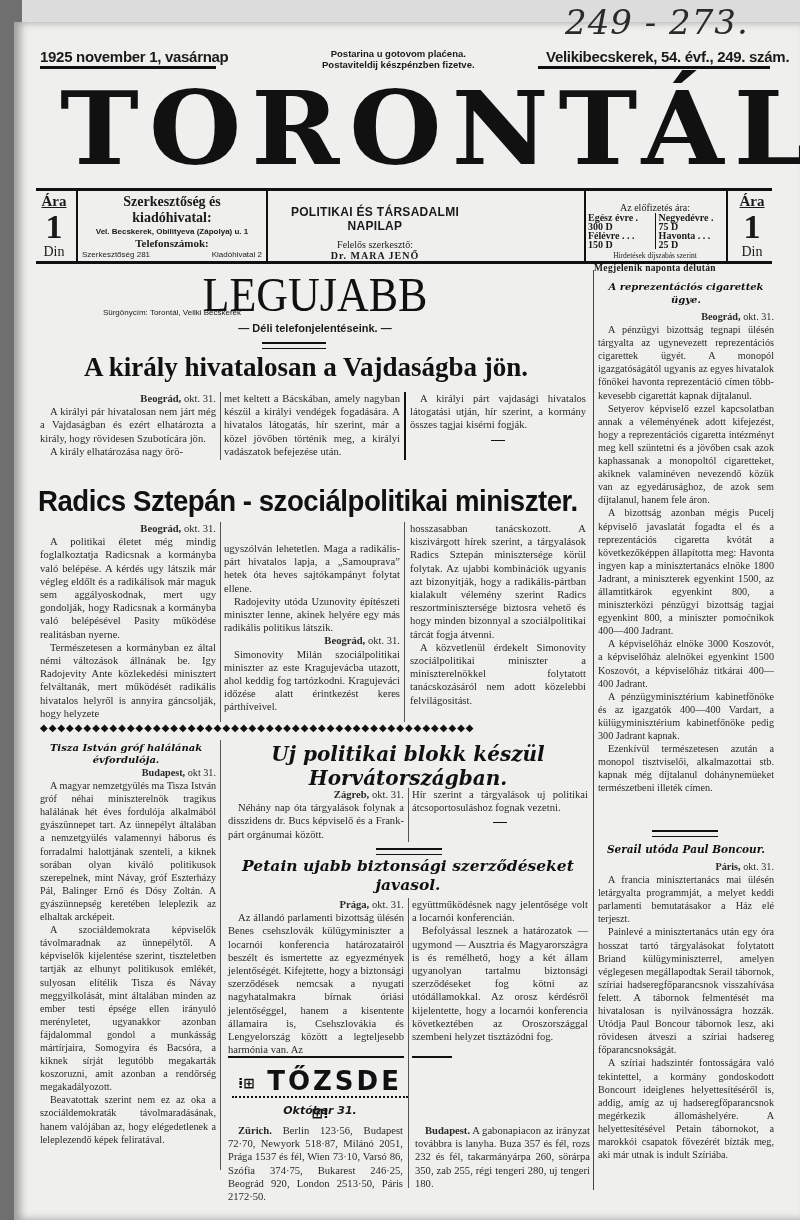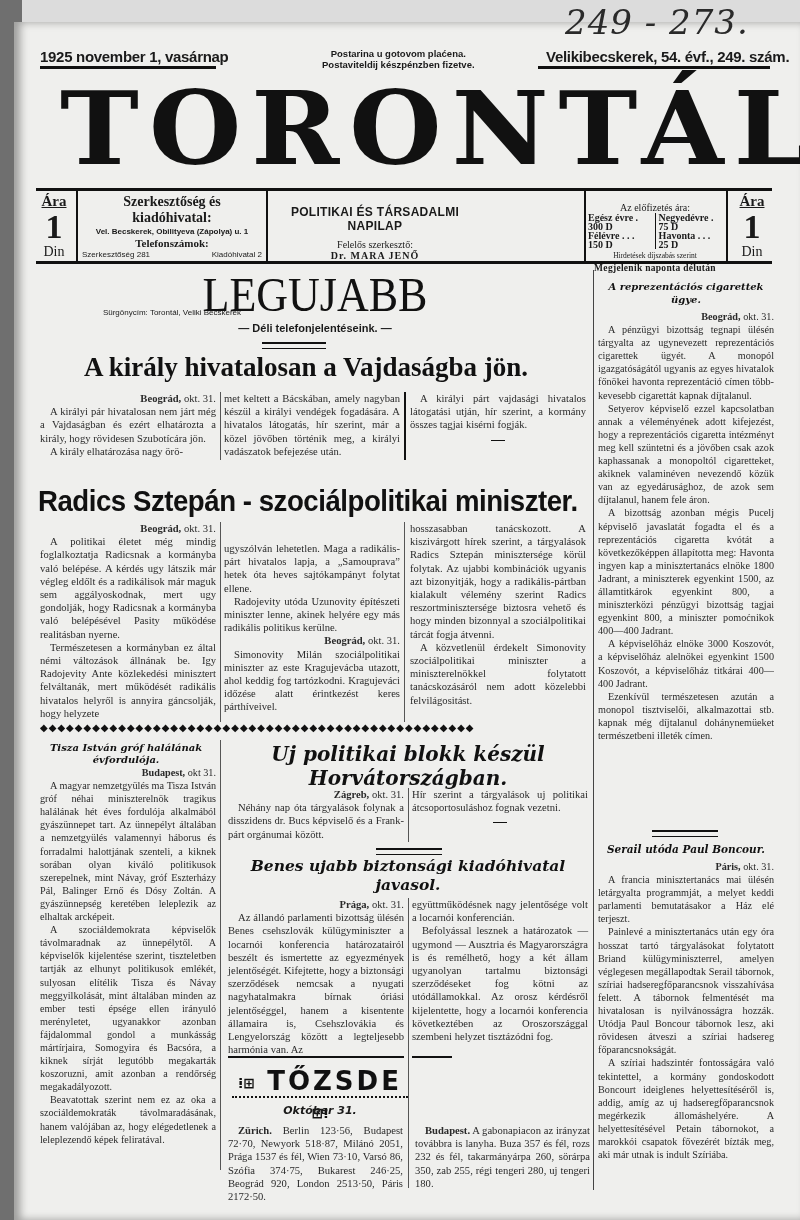--- a/index.html
+++ b/index.html
@@ -145,41 +145,42 @@
 <div class="headline-big" style="left:38px;top:484px;font-size:30px;font-family:'Liberation Sans',sans-serif;letter-spacing:-0.5px;transform:scaleX(0.92);transform-origin:left;">Radics Sztepán - szociálpolitikai miniszter.</div>
 
 <div class="col" style="left:40px;top:522px;width:176px;">
   <p class="dateline"><b>Beográd,</b> <span>okt. 31.</span></p>
   <p>A politikai életet még mindig foglalkoztatja Radicsnak a kormányba való belépése. A kérdés ugy látszik már végleg eldőlt és a radikálisok már maguk sem aggályoskodnak, mert ugy gondolják, hogy Radicsnak a kormányba való belépésével Pasity működése realitásban nyerne.</p>
   <p>Természetesen a kormányban ez által némi változások állnának be. Igy Radojevity Ante közlekedési minisztert felváltanák, mert működését radikális hivatalos helyről is annyira gáncsolják, hogy helyzete</p>
 </div>
 <div class="sep-v" style="left:220px;top:522px;height:200px;"></div>
 <div class="col" style="left:224px;top:542px;width:176px;">
   <p style="text-indent:0">ugyszólván lehetetlen. Maga a radikális-párt hivatalos lapja, a „Samouprava” hetek óta heves sajtókampányt folytat ellene.</p>
-  <p>Radojevity utóda Uzunovity építészeti miniszter lenne, akinek helyére egy más radikális politikus kerülne.</p>
+  <p>Radojevity utóda Uzunovity építészeti miniszter lenne, akinek helyére egy más radikális politikus látszik.</p>
   <p class="dateline"><b>Beográd,</b> <span>okt. 31.</span></p>
   <p>Simonovity Milán szociálpolitikai miniszter az este Kragujevácba utazott, ahol keddig fog tartózkodni. Kragujeváci időzése alatt érintkezést keres párthíveivel.</p>
 </div>
 <div class="sep-v" style="left:404px;top:522px;height:200px;"></div>
 <div class="col" style="left:410px;top:522px;width:176px;">
   <p style="text-indent:0">hosszasabban tanácskozott. A kiszivárgott hírek szerint, a tárgyalások Radics Sztepán minisztersége körül folytak. Az ujabbi kombinációk ugyanis azt bizonyitják, hogy a radikális-pártban kialakult vélemény szerint Radics reszortminisztersége biztosra vehető és hogy minden bizonnyal a szociálpolitikai tárcát fogja átvenni.</p>
   <p>A közvetlenül érdekelt Simonovity szociálpolitikai miniszter a miniszterelnökkel folytatott tanácskozásáról nem adott közelebbi felvilágositást.</p>
 </div>
 
 <div class="diamonds" style="left:40px;top:722px;width:548px;">◆◆◆◆◆◆◆◆◆◆◆◆◆◆◆◆◆◆◆◆◆◆◆◆◆◆◆◆◆◆◆◆◆◆◆◆◆◆◆◆◆◆◆◆◆◆◆◆◆◆</div>
 
 <div class="sep-v" style="left:593px;top:270px;height:920px;background:#444;"></div>
 
 <div class="ital-head" style="left:598px;top:280px;width:176px;font-size:10px;line-height:13px;">A reprezentációs cigarettek ügye.</div>
 <div class="col" style="left:598px;top:310px;width:176px;font-size:10.2px;line-height:13.1px;">
   <p class="dateline"><b>Beográd,</b> <span>okt. 31.</span></p>
   <p>A pénzügyi bizottság tegnapi ülésén tárgyalta az ugynevezett reprezentációs cigarettek ügyét. A monopól igazgatóságától ugyanis az egyes hivatalok főnökei havonta reprezentáció címen több-kevesebb cigarettát kapnak díjtalanul.</p>
   <p>Setyerov képviselő ezzel kapcsolatban annak a véleményének adott kifejezést, hogy a reprezentációs cigaretta intézményt meg kell szüntetni és a jövőben csak azok kaphassanak a monopoltól cigaretteket, akiknek valaminéven nevezendő közük van az egyedárusághoz, de azok sem díjtalanul, hanem fele áron.</p>
   <p>A bizottság azonban mégis Pucelj képviselő javaslatát fogadta el és a reprezentációs cigaretta kvótát a következőképpen állapította meg: Havonta ingyen kap a minisztertanács elnöke 1800 Jadrant, a miniszterek egyenkint 1500, az államtitkárok egyenkint 800, a miniszterközi pénzügyi bizottság tagjai egyenkint 800, a miniszter pomoćnikok 400—400 Jadrant.</p>
   <p>A képviselőház elnöke 3000 Koszovót, a képviselőház alelnökei egyenkint 1500 Koszovót, a képviselőház titkárai 400—400 Jadrant.</p>
+  <p>A pénzügyminisztérium kabinetfőnöke és az igazgatók 400—400 Vardart, a külügyminisztérium kabinetfőnöke pedig 300 Jadrant kapnak.</p>
   <p>Ezenkívül természetesen azután a monopol tisztviselői, alkalmazottai stb. kapnak még díjtalanul dohánynemüeket természetbeni illeték címen.</p>
 </div>
 <div class="double-rule" style="left:652px;top:830px;width:66px;"></div>
 
 <div class="ital-head" style="left:598px;top:843px;width:176px;font-size:10.5px;">Serail utóda Paul Boncour.</div>
 <div class="col" style="left:598px;top:860px;width:176px;font-size:10.2px;line-height:13.1px;">
   <p class="dateline"><b>Páris,</b> <span>okt. 31.</span></p>
   <p>A francia minisztertanács mai ülésén letárgyalta programmját, a melyet keddi parlamenti bemutatásakor a Ház elé terjeszt.</p>
   <p>Painlevé a minisztertanács után egy óra hosszat tartó tárgyalásokat folytatott Briand külügyminiszterrel, amelyen véglegesen megállapodtak Serail tábornok, szíriai hadseregfőparancsnok visszahívása felett. A tábornok felmentését ma hivatalosan is nyilvánosságra hozzák. Utódja Paul Boncour tábornok lesz, aki rövidesen átveszi a szíriai hadsereg főparancsnokságát.</p>
   <p>A szíriai hadszintér fontosságára való tekintettel, a kormány gondoskodott Boncourt ideiglenes helyettesítéséről is, addig, amíg az uj hadseregfőparancsnok megérkezik állomáshelyére. A helyettesítésével Petain tábornokot, a marokkói csapatok fővezérét bízták meg, aki már utnak is indult Szíriába.</p>
@@ -199,21 +200,21 @@
   <p class="dateline"><b>Zágreb,</b> <span>okt. 31.</span></p>
   <p>Néhány nap óta tárgyalások folynak a disszidens dr. Bucs képviselő és a Frank-párt orgánumai között.</p>
 </div>
 <div class="sep-v" style="left:408px;top:788px;height:54px;"></div>
 <div class="col" style="left:412px;top:788px;width:176px;">
   <p style="text-indent:0">Hír szerint a tárgyalások uj politikai átcsoportosuláshoz fognak vezetni.</p>
   <div style="width:14px;height:1px;background:#111;margin:8px auto 0;"></div>
 </div>
 <div class="double-rule" style="left:376px;top:848px;width:66px;"></div>
 
-<div class="ital-head" style="left:228px;top:856px;width:360px;font-size:15.5px;line-height:19px;">Benes ujabb biztonsági kiadóhivatal javasol.</div>
+<div class="ital-head" style="left:228px;top:856px;width:360px;font-size:15.5px;line-height:19px;">Petain ujabb biztonsági szerződéseket javasol.</div>
 <div class="col" style="left:228px;top:898px;width:176px;">
   <p class="dateline"><b>Prága,</b> <span>okt. 31.</span></p>
   <p>Az állandó parlamenti bizottság ülésén Benes csehszlovák külügyminiszter a locarnói konferencia határozatairól beszélt és ismertette az egyezmények jelentőségét. Kifejtette, hogy a biztonsági szerződések nemcsak a nyugati nagyhatalmakra bírnak óriási jelentőséggel, hanem a kisentente államaira is, Csehszlovákia és Lengyelország között a legteljesebb harmónia van. Az</p>
 </div>
 <div class="sep-v" style="left:408px;top:898px;height:290px;"></div>
 <div class="col" style="left:412px;top:898px;width:176px;">
   <p style="text-indent:0">együttműködésnek nagy jelentősége volt a locarnói konferencián.</p>
   <p>Befolyással lesznek a határozatok — ugymond — Ausztria és Magyarországra is és remélhető, hogy a két állam ugyanolyan tartalmu biztonsági szerződéseket fog kötni az utódállamokkal. Az orosz kérdésről kijelentette, hogy a locarnói konferencia következtében az Oroszországgal szembeni helyzet tisztázódni fog.</p>
 </div>
 <div class="rule" style="left:228px;top:1056px;width:176px;height:2px;"></div>

